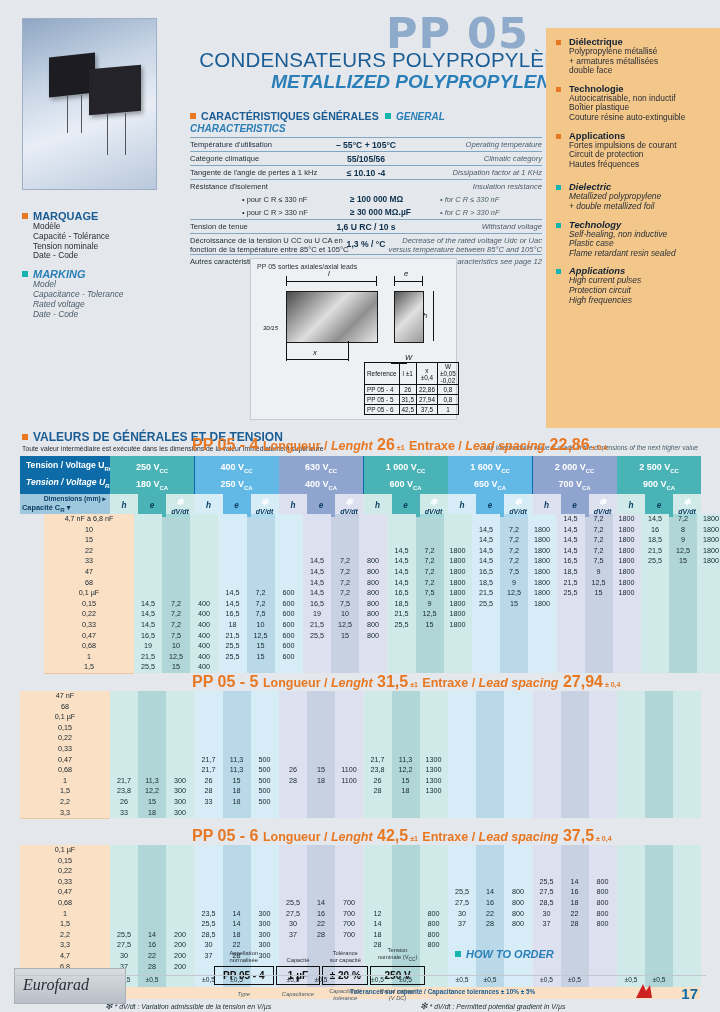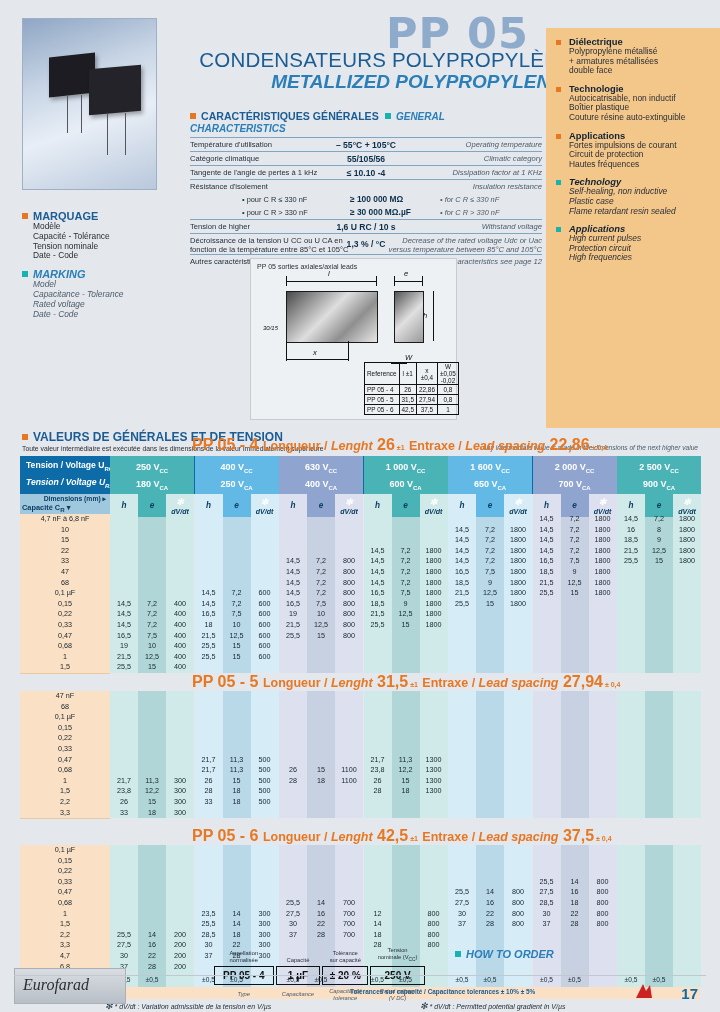--- a/index.html
+++ b/index.html
@@ -156,20 +156,26 @@
           <div class="op-l">Boîtier plastique</div>
           <div class="op-l">Couture résine auto-extinguible</div>
         </div>
         <div class="op-item">
           <span class="op-sq" style="background:#e87722"></span>
           <div class="op-h">Applications</div>
           <div class="op-l">Fortes impulsions de courant</div>
           <div class="op-l">Circuit de protection</div>
           <div class="op-l">Hautes fréquences</div>
         </div>
+        <div class="op-item" style="margin-top: 12px;">
+          <span class="op-sq" style="background:#16b4b0"></span>
+          <div class="op-h en">Dielectric</div>
+          <div class="op-l en">Metallized polypropylene</div>
+          <div class="op-l en">+ double metallized foil</div>
+        </div>
         <div class="op-item">
           <span class="op-sq" style="background:#16b4b0"></span>
           <div class="op-h en">Technology</div>
           <div class="op-l en">Self-healing, non inductive</div>
           <div class="op-l en">Plastic case</div>
           <div class="op-l en">Flame retardant resin sealed</div>
         </div>
         <div class="op-item">
           <span class="op-sq" style="background:#16b4b0"></span>
           <div class="op-h en">Applications</div>
@@ -209,21 +215,21 @@
           <span class="a">• pour C R ≤ 330 nF</span>
           <span class="b">≥ 100 000 MΩ</span>
           <span class="c">• for C R ≤ 330 nF</span>
         </div>
         <div class="gcsub">
           <span class="a">• pour C R &gt; 330 nF</span>
           <span class="b">≥ 30 000 MΩ.µF</span>
           <span class="c">• for C R &gt; 330 nF</span>
         </div>
         <div class="gcrow">
-          <span class="fr">Tension de higher</span>
+          <span class="fr">Tension de tenue</span>
           <span class="ct">1,6 U RC / 10 s</span>
           <span class="en">Withstand voltage</span>
         </div>
         <div class="gcrow t2">
           <span class="fr" style="line-height:9px">Décroissance de la tension U CC ou U CA en<br>fonction de la température entre 85°C et 105°C</span>
           <span class="ct" style="top:5px">1,3 % / °C</span>
           <span class="en" style="line-height:9px;text-align:right">Decrease of the rated voltage Udc or Uac<br>versus temperature between 85°C and 105°C</span>
         </div>
         <div class="gcrow">
           <span class="fr">Autres caractéristiques voir page 12</span>
@@ -360,21 +366,21 @@
           <div class="cellhdr" style="position:absolute;left:428px;top:0;width:28px;height:20px;background:#d6ecf7;"><span style="line-height:17px">h</span></div>
           <div class="cellhdr" style="position:absolute;left:456px;top:0;width:28px;height:20px;background:#63b9e5;"><span style="line-height:17px">e</span></div>
           <div class="cellhdr" style="position:absolute;left:484px;top:0;width:28px;height:20px;background:#d6ecf7;"><span class="star">✻</span><br><span style="font-size:7px">dV/dt</span></div>
           <div class="cellhdr" style="position:absolute;left:512.5px;top:0;width:28px;height:20px;background:#dde1ef;"><span style="line-height:17px">h</span></div>
           <div class="cellhdr" style="position:absolute;left:540.5px;top:0;width:28px;height:20px;background:#8fa4ce;"><span style="line-height:17px">e</span></div>
           <div class="cellhdr" style="position:absolute;left:568.5px;top:0;width:28px;height:20px;background:#dde1ef;"><span class="star">✻</span><br><span style="font-size:7px">dV/dt</span></div>
           <div class="cellhdr" style="position:absolute;left:597px;top:0;width:28px;height:20px;background:#cfeae9;"><span style="line-height:17px">h</span></div>
           <div class="cellhdr" style="position:absolute;left:625px;top:0;width:28px;height:20px;background:#49b3b5;"><span style="line-height:17px">e</span></div>
           <div class="cellhdr" style="position:absolute;left:653px;top:0;width:28px;height:20px;background:#cfeae9;"><span class="star">✻</span><br><span style="font-size:7px">dV/dt</span></div>
         </div>
-        <div style="position: relative; height: 159px;">
+        <div style="position: relative; height: 159px; margin-left: 24px;">
           <div class="capcell" style="position:absolute;left:0;top:0px;width:90px;">4,7 nF à 6,8 nF</div>
           <div class="capcell" style="position:absolute;left:0;top:10.6px;width:90px;">10</div>
           <div class="capcell" style="position:absolute;left:0;top:21.2px;width:90px;">15</div>
           <div class="capcell" style="position:absolute;left:0;top:31.799999999999997px;width:90px;">22</div>
           <div class="capcell" style="position:absolute;left:0;top:42.4px;width:90px;">33</div>
           <div class="capcell" style="position:absolute;left:0;top:53px;width:90px;">47</div>
           <div class="capcell" style="position:absolute;left:0;top:63.599999999999994px;width:90px;">68</div>
           <div class="capcell" style="position:absolute;left:0;top:74.2px;width:90px;">0,1  µF</div>
           <div class="capcell" style="position:absolute;left:0;top:84.8px;width:90px;">0,15</div>
           <div class="capcell" style="position:absolute;left:0;top:95.39999999999999px;width:90px;">0,22</div>

